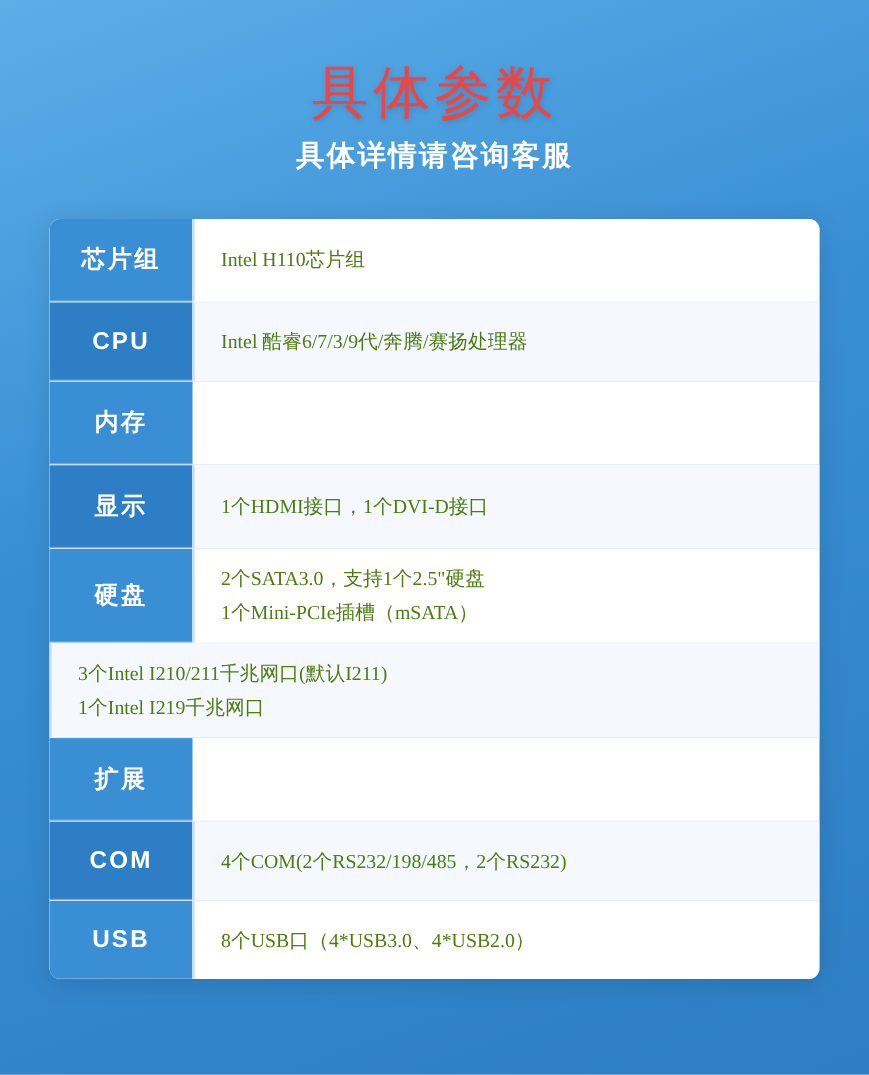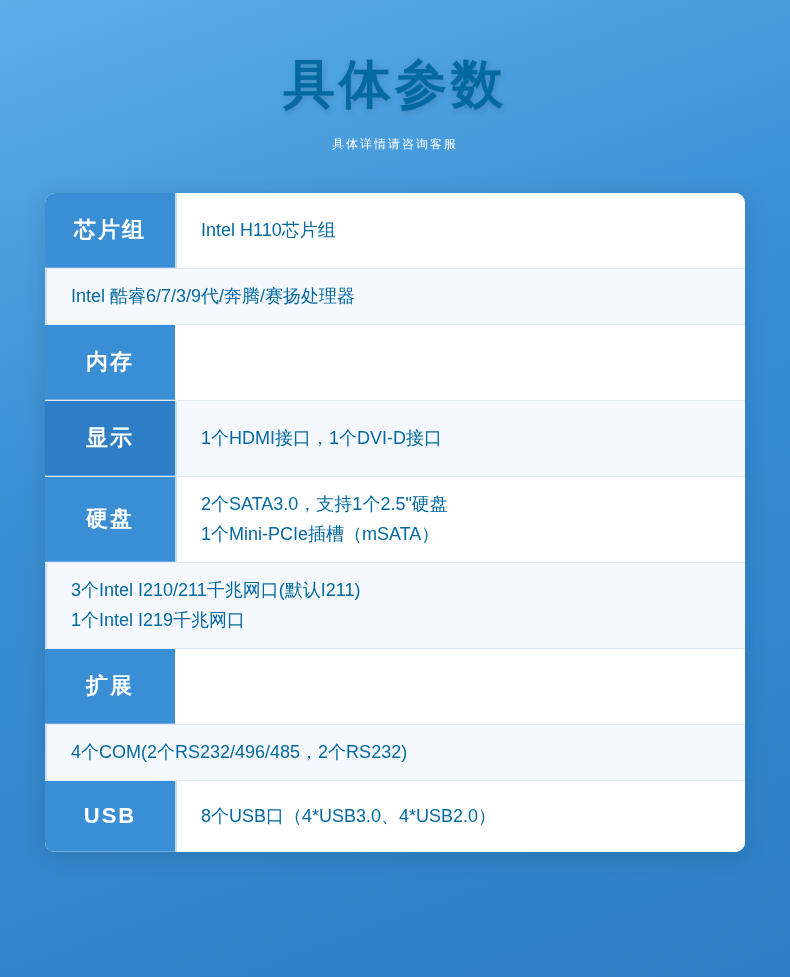--- a/index.html
+++ b/index.html
@@ -14,30 +14,30 @@
       background: linear-gradient(160deg, #5baee8 0%, #3a8fd4 40%, #2d7ec4 100%);
       font-family: "Microsoft YaHei", "PingFang SC", "Helvetica Neue", Arial, sans-serif;
       display: flex;
       flex-direction: column;
       align-items: center;
       padding: 50px 0 40px 0;
     }
 
     .page-title {
       font-size: 52px;
-      font-weight: 700;
-      color: #0369a1;
+      font-weight: 400;
+      color: #ef4444;
       letter-spacing: 4px;
       text-shadow: 1px 2px 6px rgba(0,0,0,0.15);
-      margin-bottom: 16px;
+      margin-bottom: 4px;
     }
 
     .page-subtitle {
-      font-size: 12px;
-      font-weight: 400;
+      font-size: 26px;
+      font-weight: 700;
       color: #ffffff;
       letter-spacing: 2px;
       margin-bottom: 40px;
     }
 
     .table-container {
       width: 700px;
       background: #ffffff;
       border-radius: 10px;
       overflow: hidden;
@@ -65,28 +65,29 @@
       justify-content: center;
       padding: 22px 10px;
       letter-spacing: 2px;
       text-align: center;
       border-bottom: 1px solid rgba(255,255,255,0.25);
     }
 
     .cell-value {
       flex: 1;
       background: #ffffff;
-      color: #0369a1;
+      color: #4d7c0f;
       font-size: 18px;
       font-weight: 400;
       display: flex;
       align-items: center;
       padding: 12px 24px;
       line-height: 1.7;
       border-left: 2px solid #c5ddf5;
+      font-family: Liberation Serif, serif;
     }
 
     .table-row:nth-child(even) .cell-value {
       background: #f5f9ff;
     }
     .table-row:nth-child(even) .cell-label {
       background: #2d7ec4;
     }
   </style>
 </head>
@@ -96,20 +97,21 @@
 
 <p class="page-subtitle">具体详情请咨询客服</p>
 
 <div class="table-container">
 
 <div class="table-row">
       <div class="cell-label">芯片组</div>
       <div class="cell-value" style="white-space: pre-line;">Intel H110芯片组</div>
     </div>
     <div class="table-row">
+      <div class="cell-label">CPU</div>
       <div class="cell-value" style="white-space: pre-line;">Intel 酷睿6/7/3/9代/奔腾/赛扬处理器</div>
     </div>
     <div class="table-row">
       <div class="cell-label">内存</div>
     </div>
     <div class="table-row">
       <div class="cell-label">显示</div>
       <div class="cell-value" style="white-space: pre-line;">1个HDMI接口，1个DVI-D接口</div>
     </div>
     <div class="table-row">
@@ -118,19 +120,20 @@
 1个Mini-PCIe插槽（mSATA）</div>
     </div>
     <div class="table-row">
       <div class="cell-value" style="white-space: pre-line;">3个Intel I210/211千兆网口(默认I211)
 1个Intel I219千兆网口</div>
     </div>
     <div class="table-row">
       <div class="cell-label">扩展</div>
     </div>
     <div class="table-row">
-      <div class="cell-value" style="white-space: pre-line;">4个COM(2个RS232/496/485，2个RS232)</div>
+      <div class="cell-label">COM</div>
+      <div class="cell-value" style="white-space: pre-line;">4个COM(2个RS232/198/485，2个RS232)</div>
     </div>
     <div class="table-row">
       <div class="cell-label">USB</div>
       <div class="cell-value" style="white-space: pre-line;">8个USB口（4*USB3.0、4*USB2.0）</div>
     </div>
   </div>
 
 </body></html>

